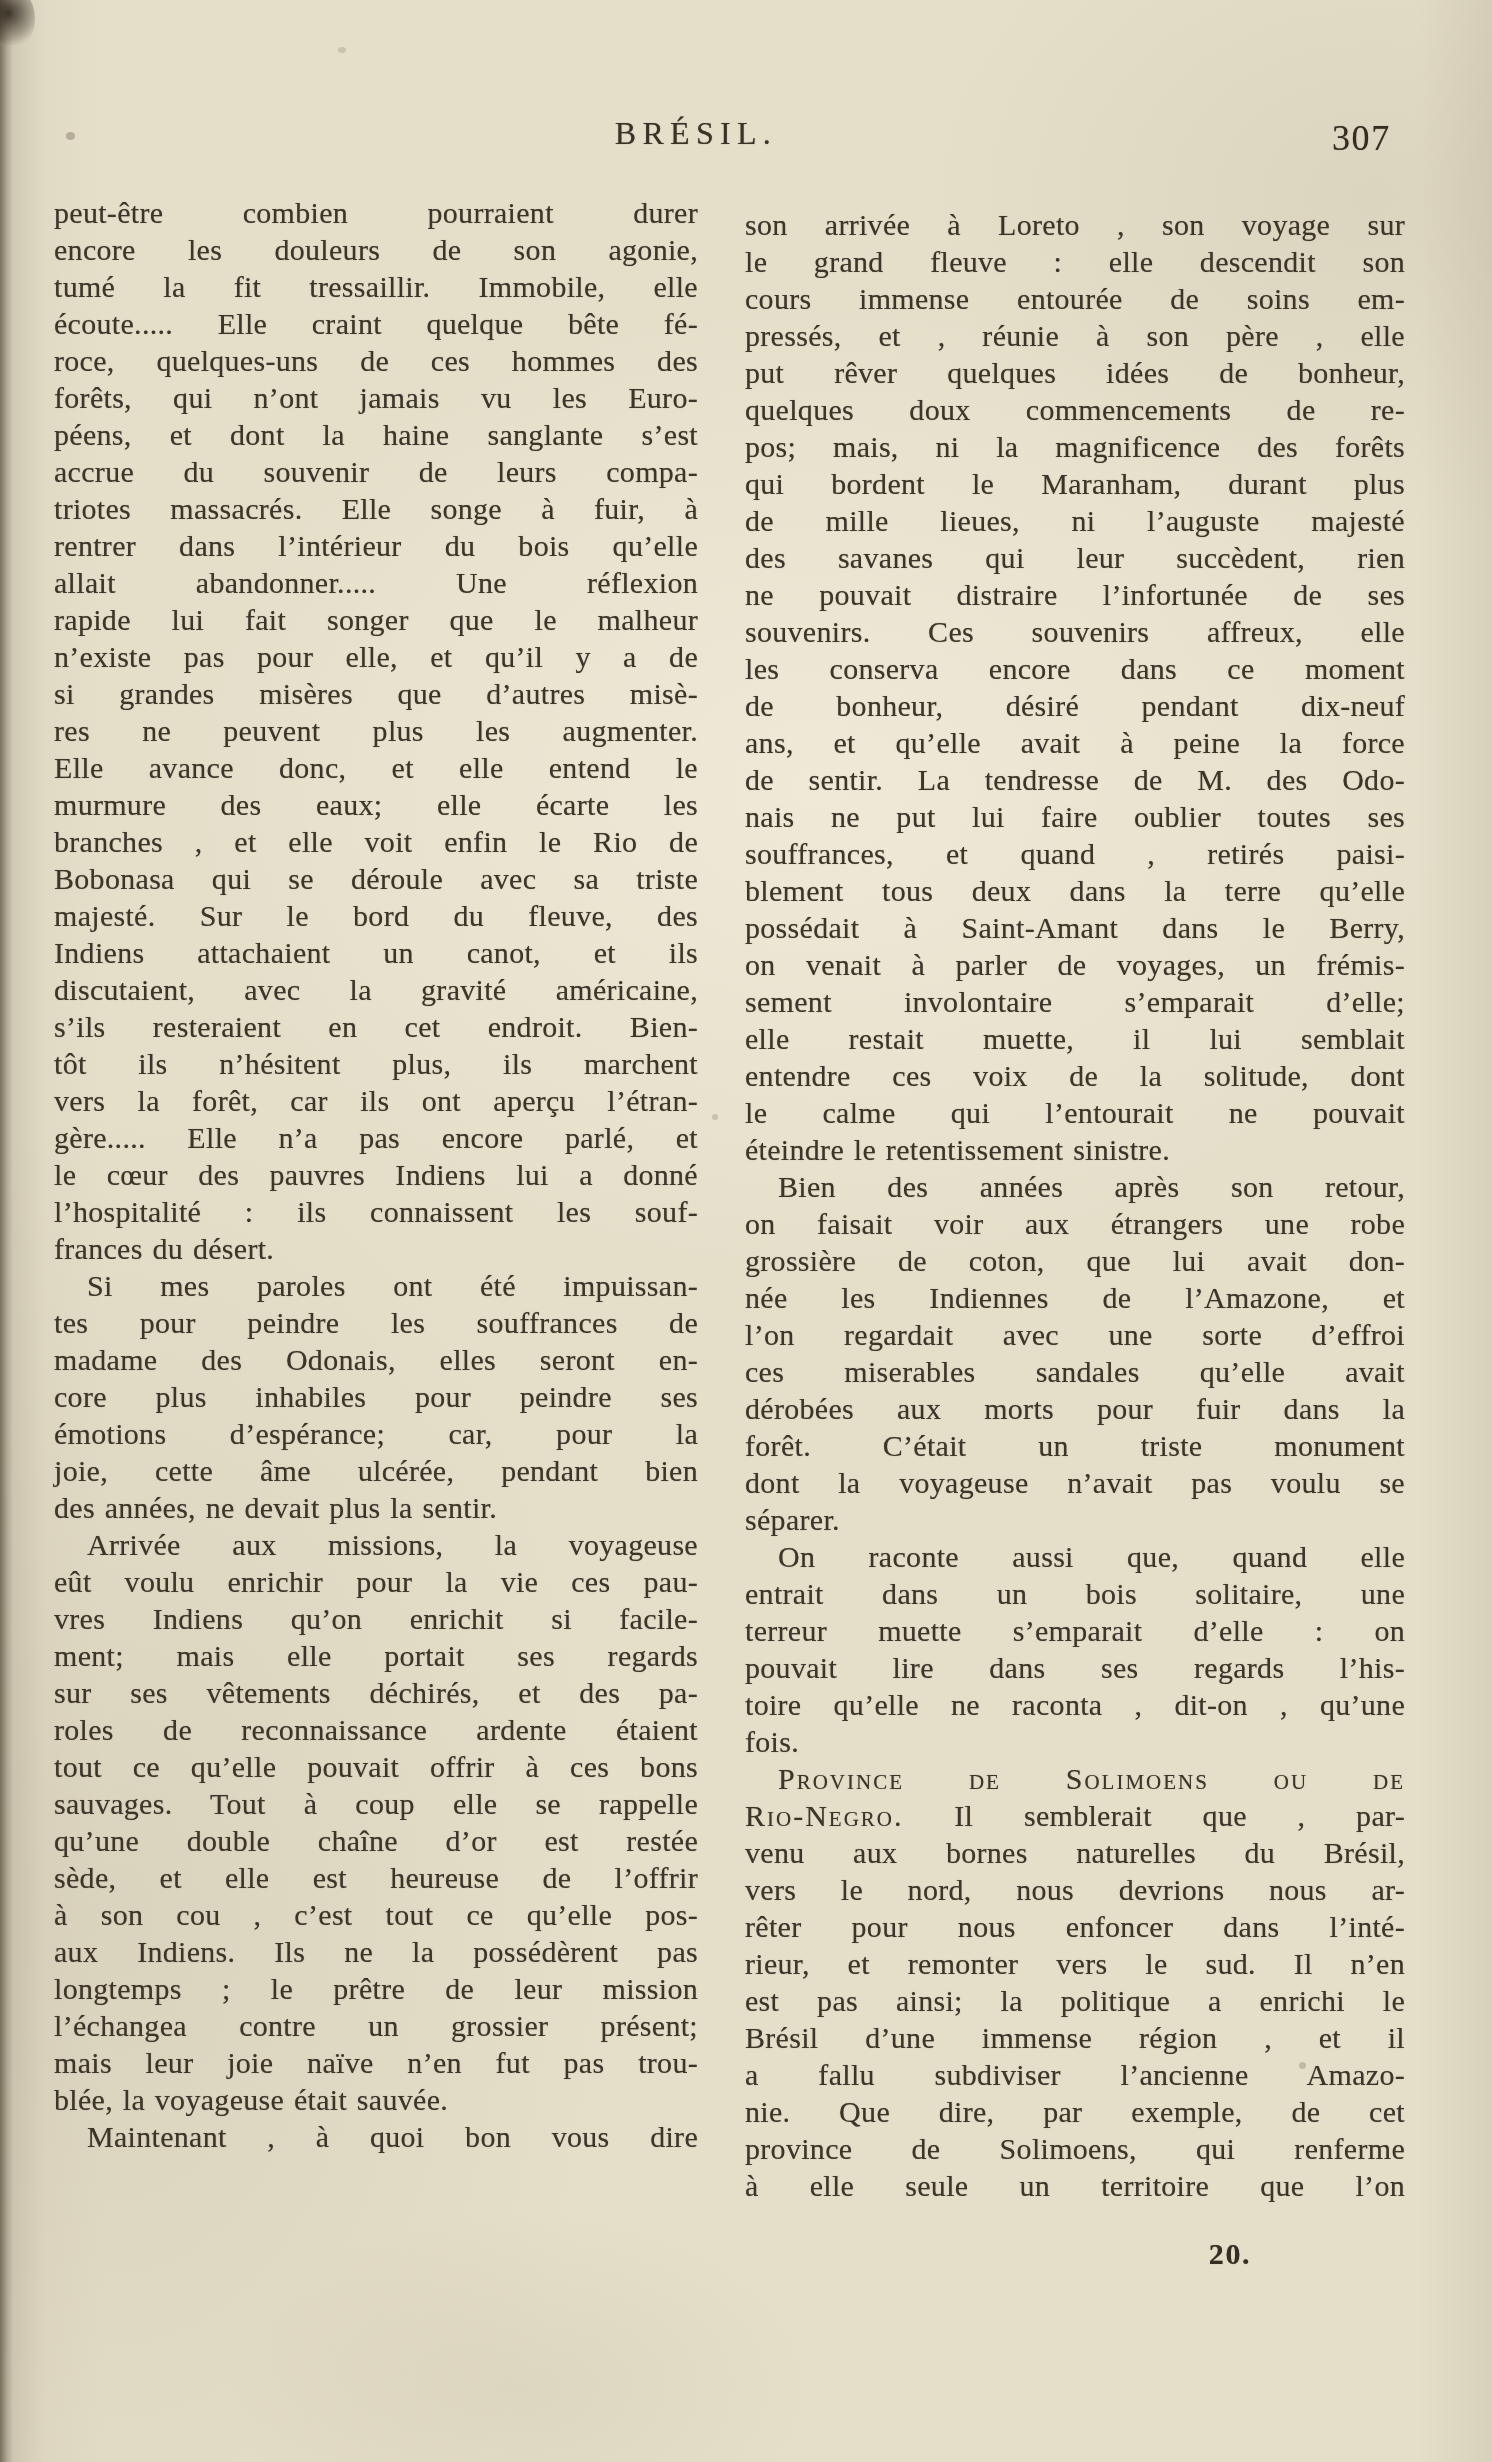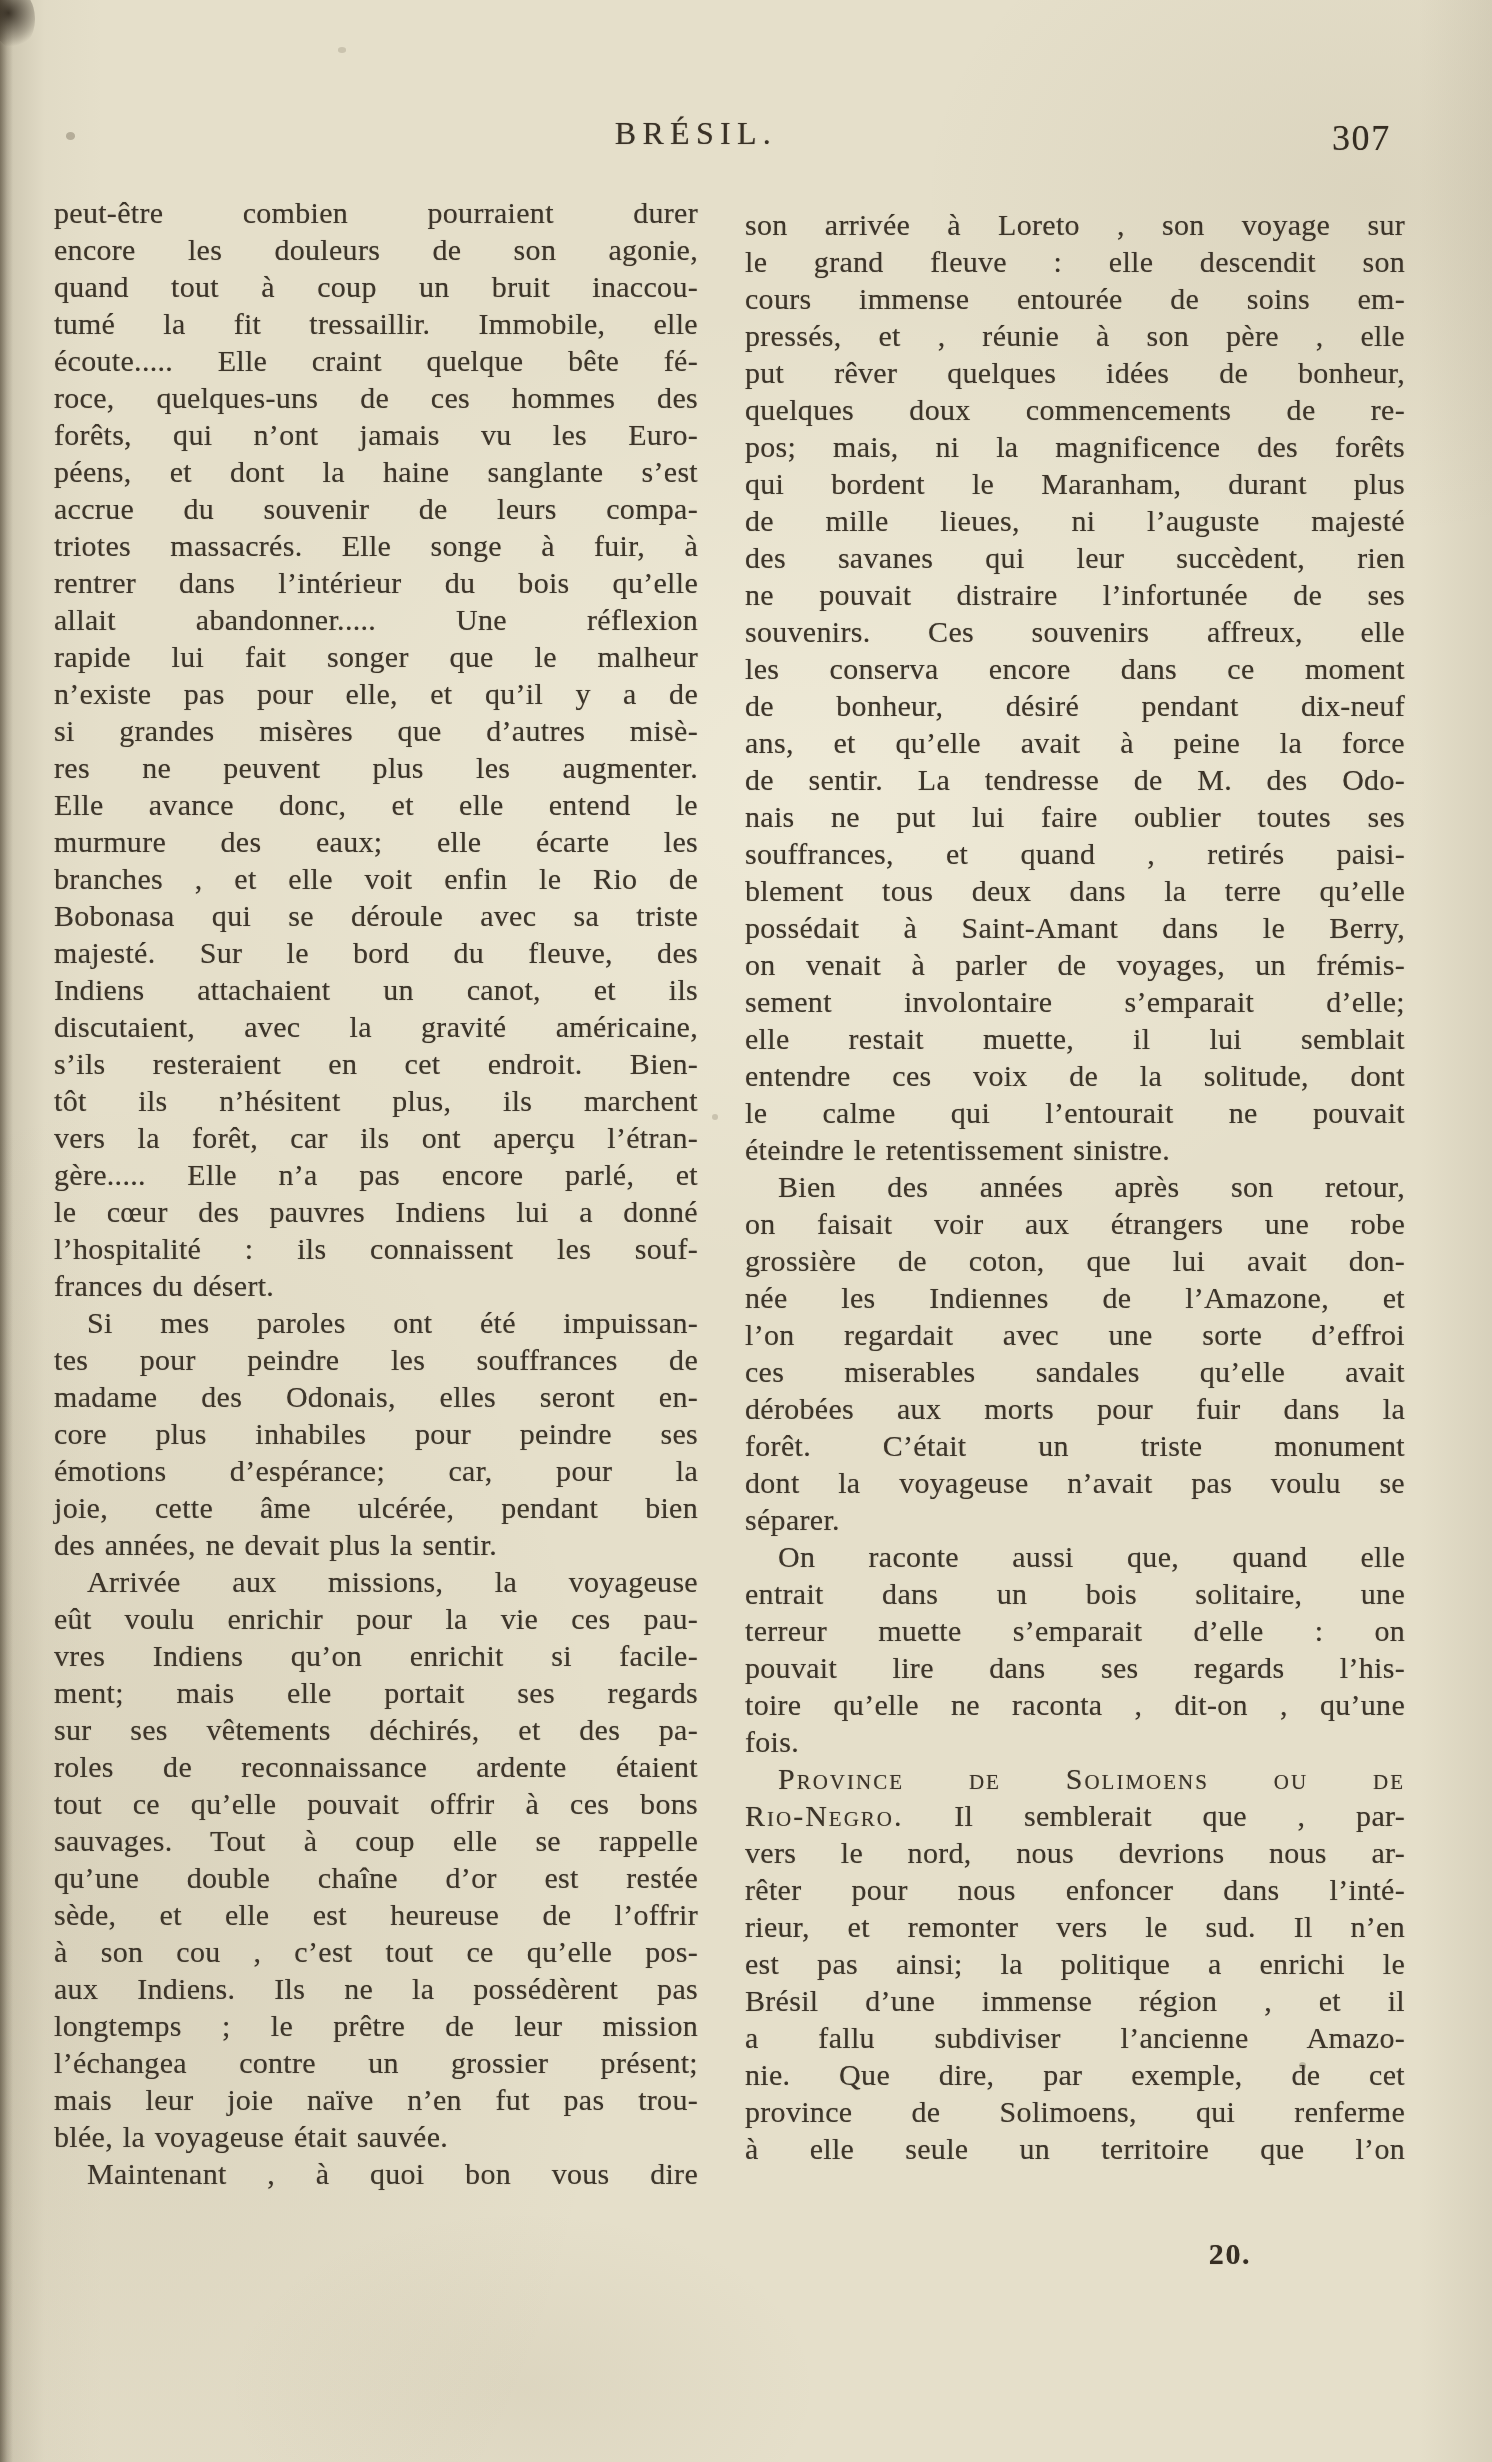--- a/index.html
+++ b/index.html
@@ -73,21 +73,20 @@
 
   <header class="page-header">
     <span class="running-title">BRÉSIL.</span>
     <span class="page-number">307</span>
   </header>
 
   <main class="columns">
     <div class="col col-left">
         <div class="line">peut-être combien pourraient durer</div>
         <div class="line">encore les douleurs de son agonie,</div>
-        <div class="line">quand tout à coup un bruit inaccou-</div>
         <div class="line">tumé la fit tressaillir. Immobile, elle</div>
         <div class="line">écoute..... Elle craint quelque bête fé-</div>
         <div class="line">roce, quelques-uns de ces hommes des</div>
         <div class="line">forêts, qui n’ont jamais vu les Euro-</div>
         <div class="line">péens, et dont la haine sanglante s’est</div>
         <div class="line">accrue du souvenir de leurs compa-</div>
         <div class="line">triotes massacrés. Elle songe à fuir, à</div>
         <div class="line">rentrer dans l’intérieur du bois qu’elle</div>
         <div class="line">allait abandonner..... Une réflexion</div>
         <div class="line">rapide lui fait songer que le malheur</div>
@@ -171,20 +170,21 @@
         <div class="line">dont la voyageuse n’avait pas voulu se</div>
         <div class="line last">séparer.</div>
         <div class="line indent">On raconte aussi que, quand elle</div>
         <div class="line">entrait dans un bois solitaire, une</div>
         <div class="line">terreur muette s’emparait d’elle : on</div>
         <div class="line">pouvait lire dans ses regards l’his-</div>
         <div class="line">toire qu’elle ne raconta , dit-on , qu’une</div>
         <div class="line last">fois.</div>
         <div class="line indent sc">Province de Solimoens ou de</div>
         <div class="line"><span class="sc">Rio-Negro.</span><span> Il semblerait que , par-</span></div>
+        <div class="line">venu aux bornes naturelles du Brésil,</div>
         <div class="line">vers le nord, nous devrions nous ar-</div>
         <div class="line">rêter pour nous enfoncer dans l’inté-</div>
         <div class="line">rieur, et remonter vers le sud. Il n’en</div>
         <div class="line">est pas ainsi; la politique a enrichi le</div>
         <div class="line">Brésil d’une immense région , et il</div>
         <div class="line">a fallu subdiviser l’ancienne Amazo-</div>
         <div class="line">nie. Que dire, par exemple, de cet</div>
         <div class="line">province de Solimoens, qui renferme</div>
         <div class="line">à elle seule un territoire que l’on</div>
       </div>

